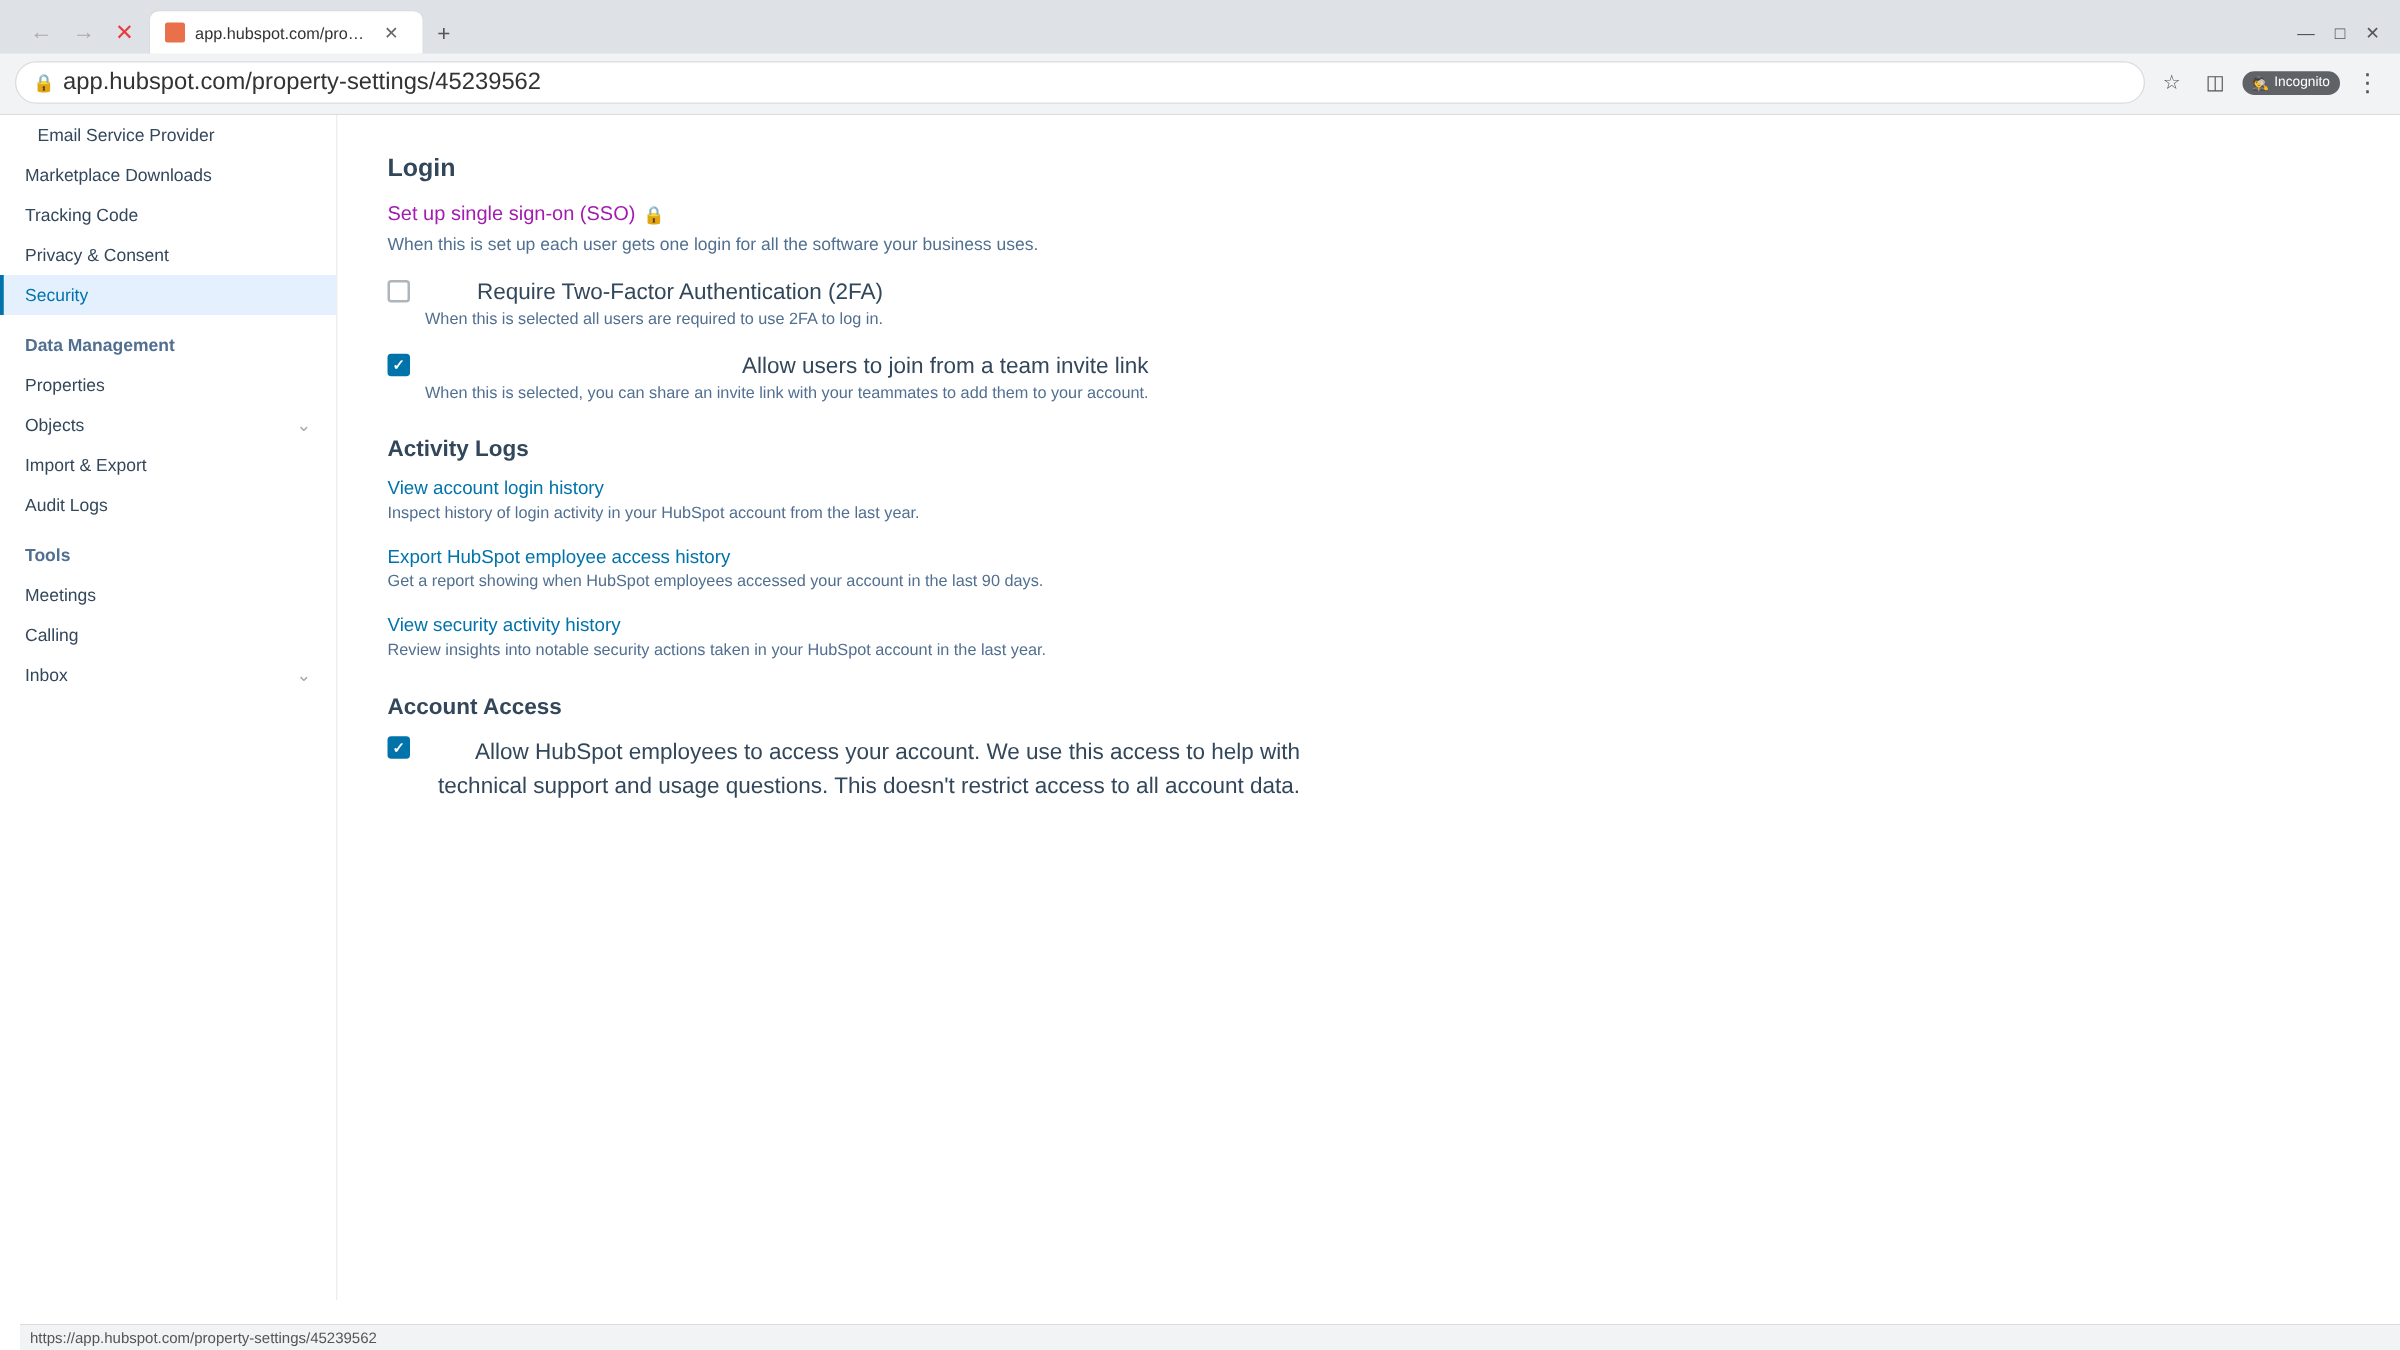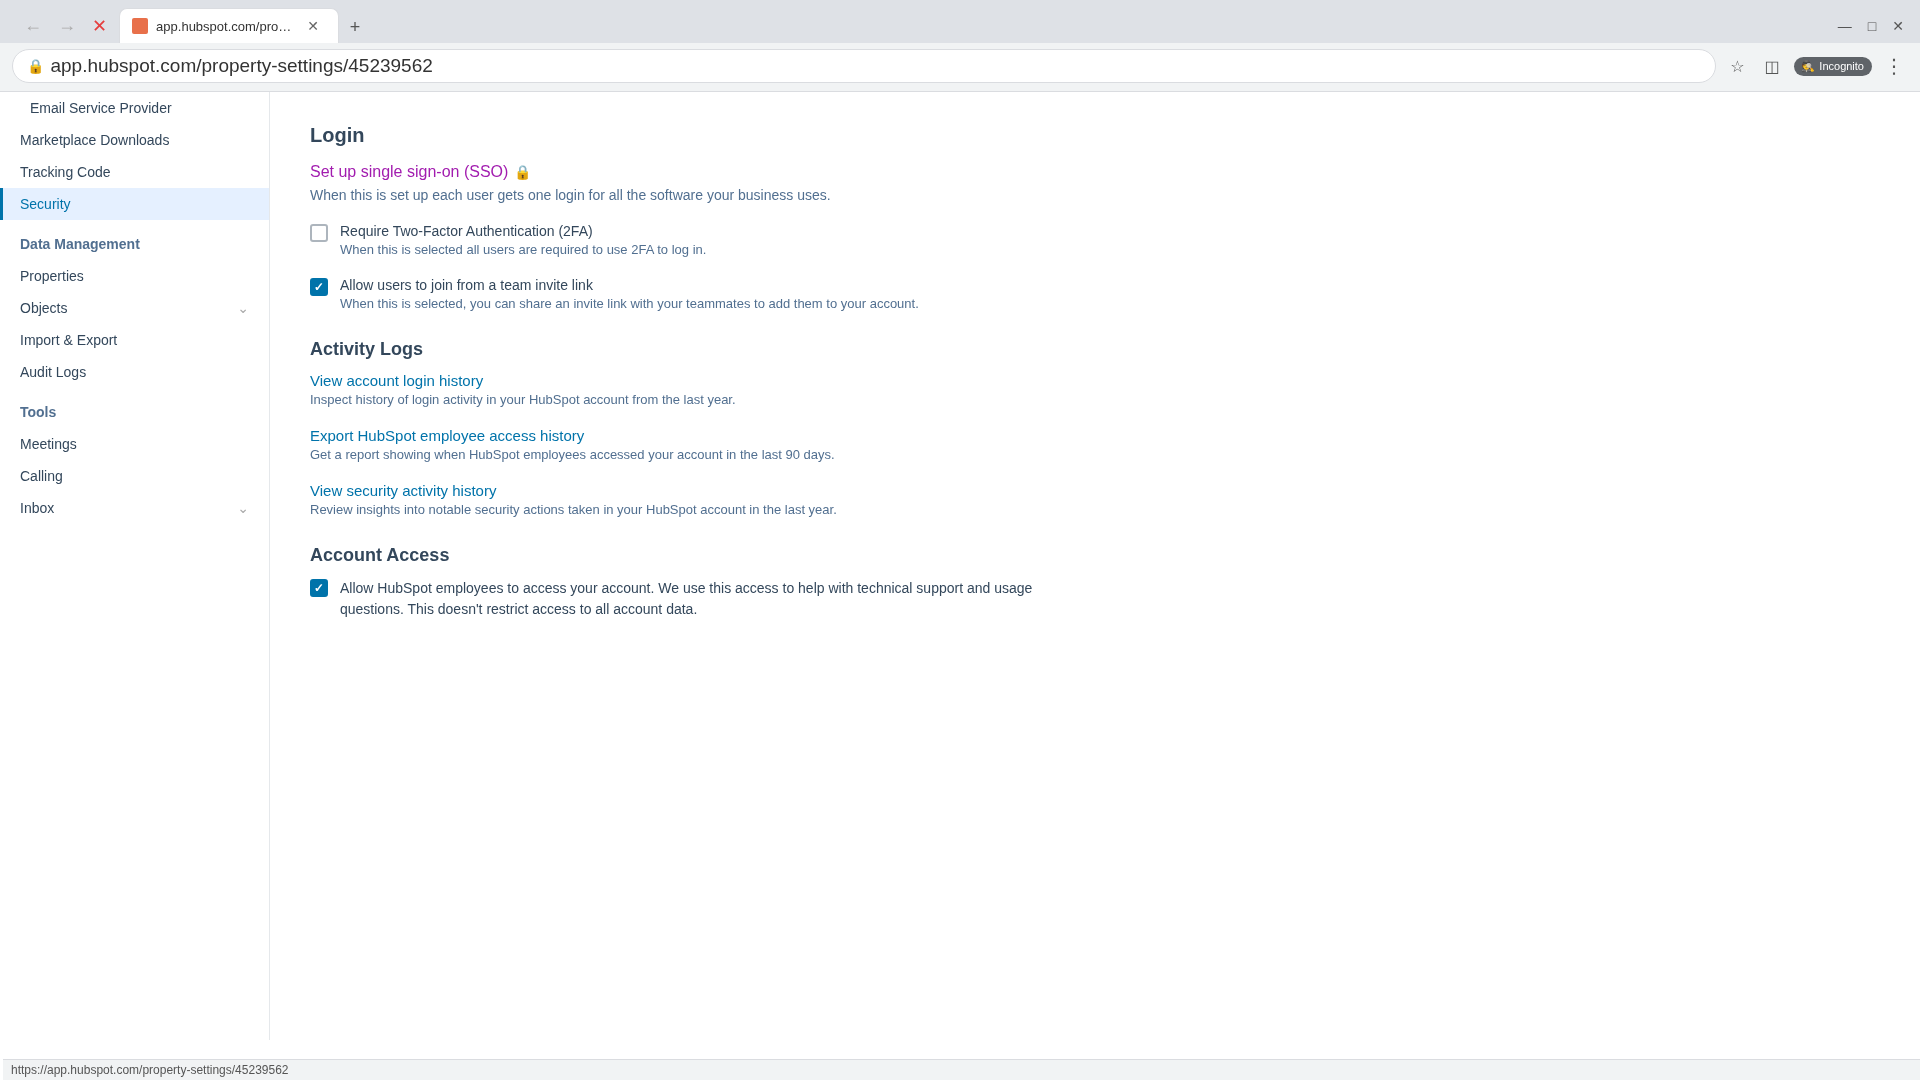--- a/index.html
+++ b/index.html
@@ -18,21 +18,21 @@
     .nav-btn { background: none; border: none; cursor: pointer; color: #555; font-size: 18px; padding: 4px; border-radius: 50%; display: flex; align-items: center; justify-content: center; }
     .nav-btn.disabled { color: #aaa; cursor: default; }
     .address-bar { flex: 1; display: flex; align-items: center; background: #fff; border: 1px solid #dadce0; border-radius: 20px; padding: 5px 14px; gap: 6px; }
     .address-bar input { border: none; outline: none; flex: 1; font-size: 19px; color: #333; background: transparent; }
     .address-bar-icon { color: #555; font-size: 14px; }
     .star-btn, .extension-btn { background: none; border: none; cursor: pointer; color: #555; font-size: 16px; padding: 4px 6px; }
     .incognito-badge { background: #5f6368; color: #fff; font-size: 11px; padding: 3px 8px; border-radius: 12px; display: flex; align-items: center; gap: 4px; }
     .more-btn { background: none; border: none; cursor: pointer; color: #555; font-size: 20px; padding: 2px 4px; }
 
     
-    .status-bar { background: #f1f3f4; padding: 3px 8px; font-size: 12px; color: #555; border-top: 1px solid #dadce0; position: fixed; bottom: 0; left: 3px; right: 0; z-index: 100; }
+    .status-bar { background: #f1f3f4; padding: 3px 8px; font-size: 12px; color: #555; border-top: 1px solid #dadce0; position: fixed; bottom: 0; left: 16px; right: 0; z-index: 100; }
 
     
     .app-layout { display: flex; height: calc(1080px - 108px - 24px); overflow: hidden; }
 
     
     .sidebar { width: 270px; background: #fff; border-right: 1px solid #e5e8eb; overflow-y: auto; padding: 0; flex-shrink: 0; }
     .sidebar-item { display: block; padding: 8px 20px; cursor: pointer; color: #33475b; font-size: 14px; text-decoration: none; white-space: nowrap; }
     .sidebar-item.active { background: #e5f0ff; color: #0073aa; font-weight: 500; border-left: 3px solid #0073aa; padding-left: 17px; }
     .sidebar-section-title { padding: 16px 20px 8px; font-size: 12px; font-weight: 700; color: #516f90; text-transform: none; letter-spacing: 0; font-size: 14px; }
     .sidebar-item-with-arrow { display: flex; align-items: center; justify-content: space-between; }
@@ -44,21 +44,21 @@
 
     
     .sso-link { color: #a21caf; text-decoration: none; font-size: 16px; font-weight: 500; display: inline-flex; align-items: center; gap: 6px; }
     .sso-desc { color: #516f90; font-size: 14px; margin-top: 4px; margin-bottom: 20px; }
 
     
     .checkbox-row { display: flex; align-items: flex-start; gap: 12px; margin-bottom: 20px; }
     .checkbox-custom { width: 18px; height: 18px; border: 2px solid #adb5bd; border-radius: 3px; flex-shrink: 0; margin-top: 1px; cursor: pointer; display: flex; align-items: center; justify-content: center; background: #fff; }
     .checkbox-custom.checked { background: #0073aa; border-color: #0073aa; }
     .checkbox-custom.checked::after { content: '✓'; color: #fff; font-size: 12px; font-weight: bold; }
-    .checkbox-label-title { font-size: 14px; color: #33475b; font-weight: 500; }
+    .checkbox-label-title { font-size: 18px; color: #33475b; font-weight: 500; text-align: right; }
     .checkbox-label-desc { font-size: 13px; color: #516f90; margin-top: 3px; }
 
     
     .activity-link { color: #0073aa; text-decoration: none; font-size: 15px; font-weight: 400; }
     .activity-desc { color: #516f90; font-size: 13px; margin-top: 3px; margin-bottom: 20px; }
 
     
     .main-content::-webkit-scrollbar { width: 8px; }
     .main-content::-webkit-scrollbar-track { background: #f1f3f4; }
     .main-content::-webkit-scrollbar-thumb { background: #c1c1c1; border-radius: 4px; }
@@ -120,20 +120,23 @@
       <div class="sidebar-item" style="padding-left:30px;">
         <span>Email Service Provider</span>
       </div>
 
       <div class="sidebar-item">
         <span>Marketplace Downloads</span>
       </div>
       <div class="sidebar-item">
         <span>Tracking Code</span>
       </div>
+      <div class="sidebar-item">
+        <span>Privacy &amp; Consent</span>
+      </div>
       <div class="sidebar-item active">
         <span>Security</span>
       </div>
 
       <div class="sidebar-section-title">
         <span>Data Management</span>
       </div>
       <div class="sidebar-item">
         <span>Properties</span>
       </div>

